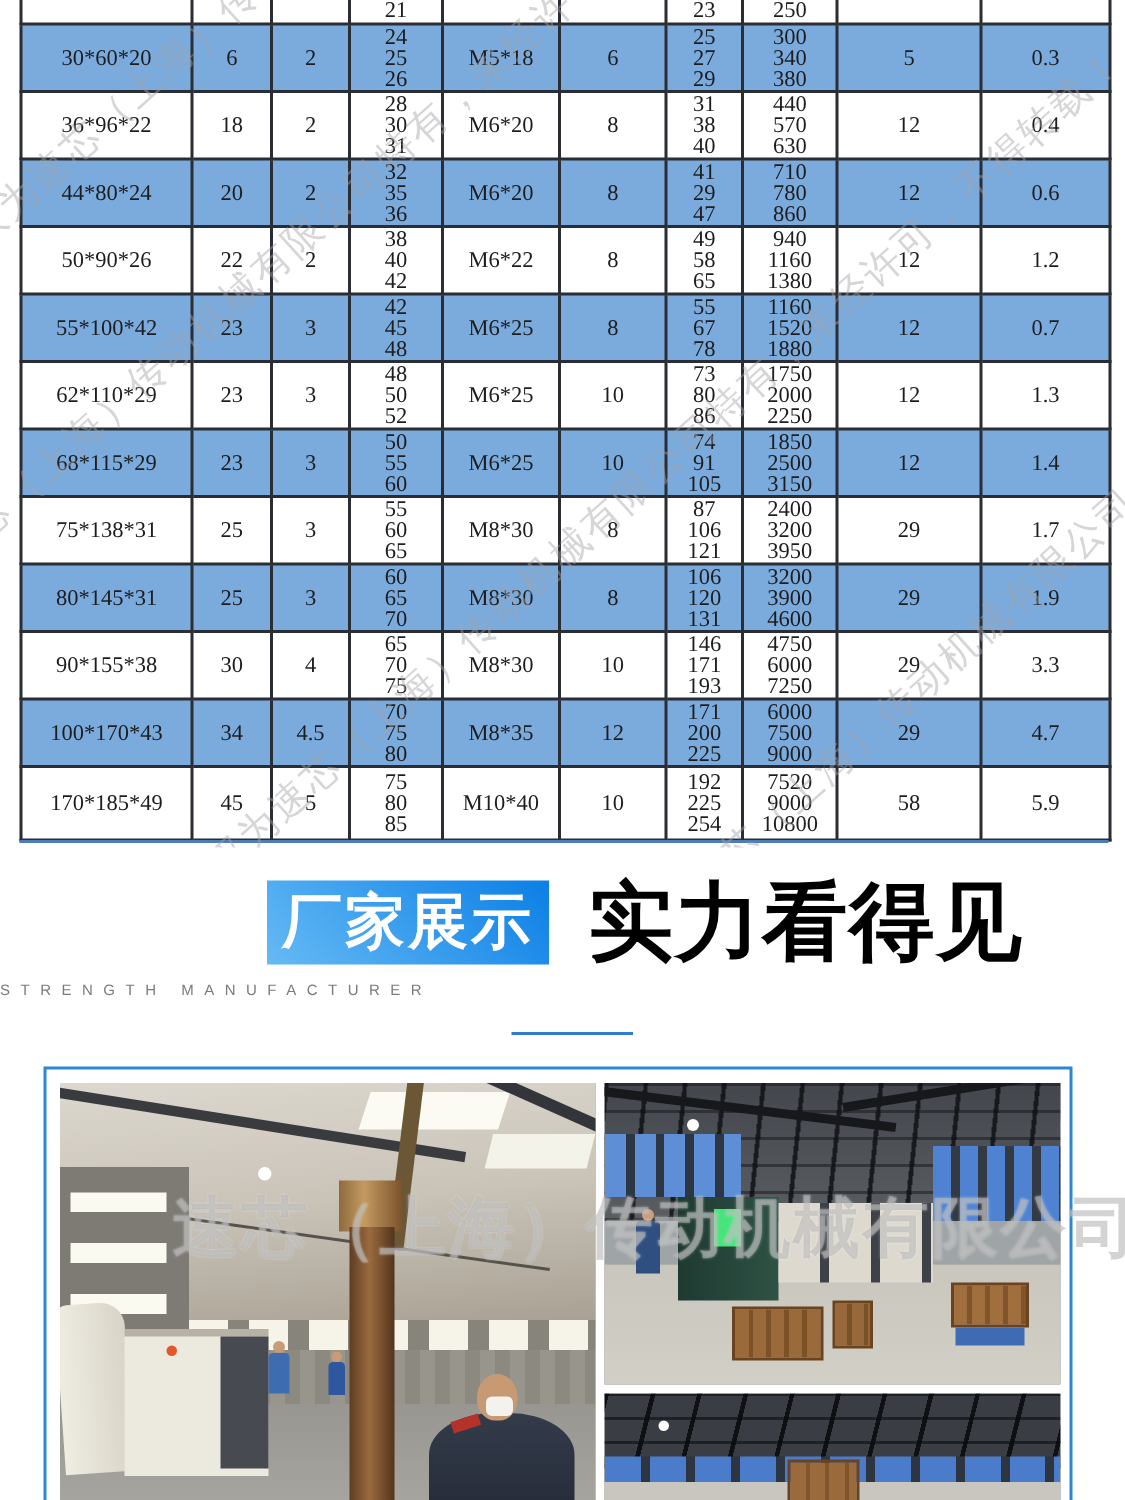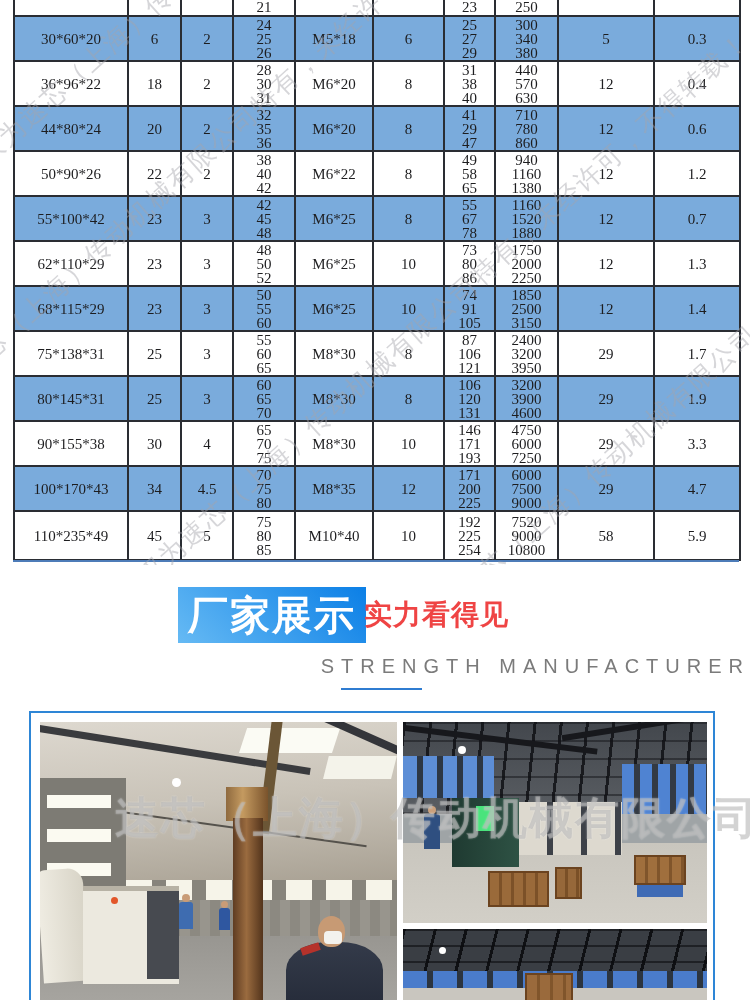--- a/index.html
+++ b/index.html
@@ -25,23 +25,23 @@
   .wm1{left:-120px;top:430px;}
   .wm2{left:100px;top:600px;}
   .wm3{left:380px;top:650px;}
   .wm4{left:-60px;top:180px;}
 
   
   .sec{position:absolute;left:0;top:585px;width:750px;height:120px;}
   .sec-badge{position:absolute;left:178px;top:2px;width:188px;height:56px;
              background:linear-gradient(45deg,#66baf4,#0b7fe6);color:#fff;font-size:40px;font-weight:bold;
              text-align:center;line-height:57px;font-family:"Liberation Sans",sans-serif;letter-spacing:2px;}
-  .sec-title{position:absolute;left:364px;top:1px;height:58px;line-height:58px;font-size:28px;font-weight:bold;
-             color:#ef4444;font-family:"Liberation Sans",sans-serif;letter-spacing:1px;}
-  .sec-sub{position:absolute;left:0;top:70px;width:750px;text-align:right;font-size:20px;letter-spacing:7px;
+  .sec-title{position:absolute;left:392px;top:1px;height:58px;line-height:58px;font-size:57px;font-weight:bold;
+             color:#000000;font-family:"Liberation Sans",sans-serif;letter-spacing:1px;}
+  .sec-sub{position:absolute;left:0;top:70px;width:750px;text-align:left;font-size:10px;letter-spacing:7px;
            color:#7b7b7b;font-family:"Liberation Sans",sans-serif;}
   .sec-line{position:absolute;left:341px;top:103px;width:81px;height:2px;background:#2f7cd1;}
 
   
   .photos{position:absolute;left:29px;top:711px;width:686px;height:300px;border:2px solid #2e86d6;
           background:#fff;box-sizing:border-box;}
   .photo{position:absolute;overflow:hidden;background:#8c8c88;}
   .p-left{left:9px;top:9px;width:357px;height:282px;}
   .p-rt{left:372px;top:9px;width:304px;height:201px;}
   .p-rb{left:372px;top:216px;width:304px;height:80px;}
@@ -356,21 +356,21 @@
             <td>171
 200
 225</td>
             <td>6000
 7500
 9000</td>
             <td>29</td>
             <td>4.7</td>
           </tr>
           <tr class="white">
-            <td>110*235*49</td>
+            <td>170*185*49</td>
             <td>45</td>
             <td>5</td>
             <td>75
 80
 85</td>
             <td>M10*40</td>
             <td>10</td>
             <td>192
 225
 254</td>

